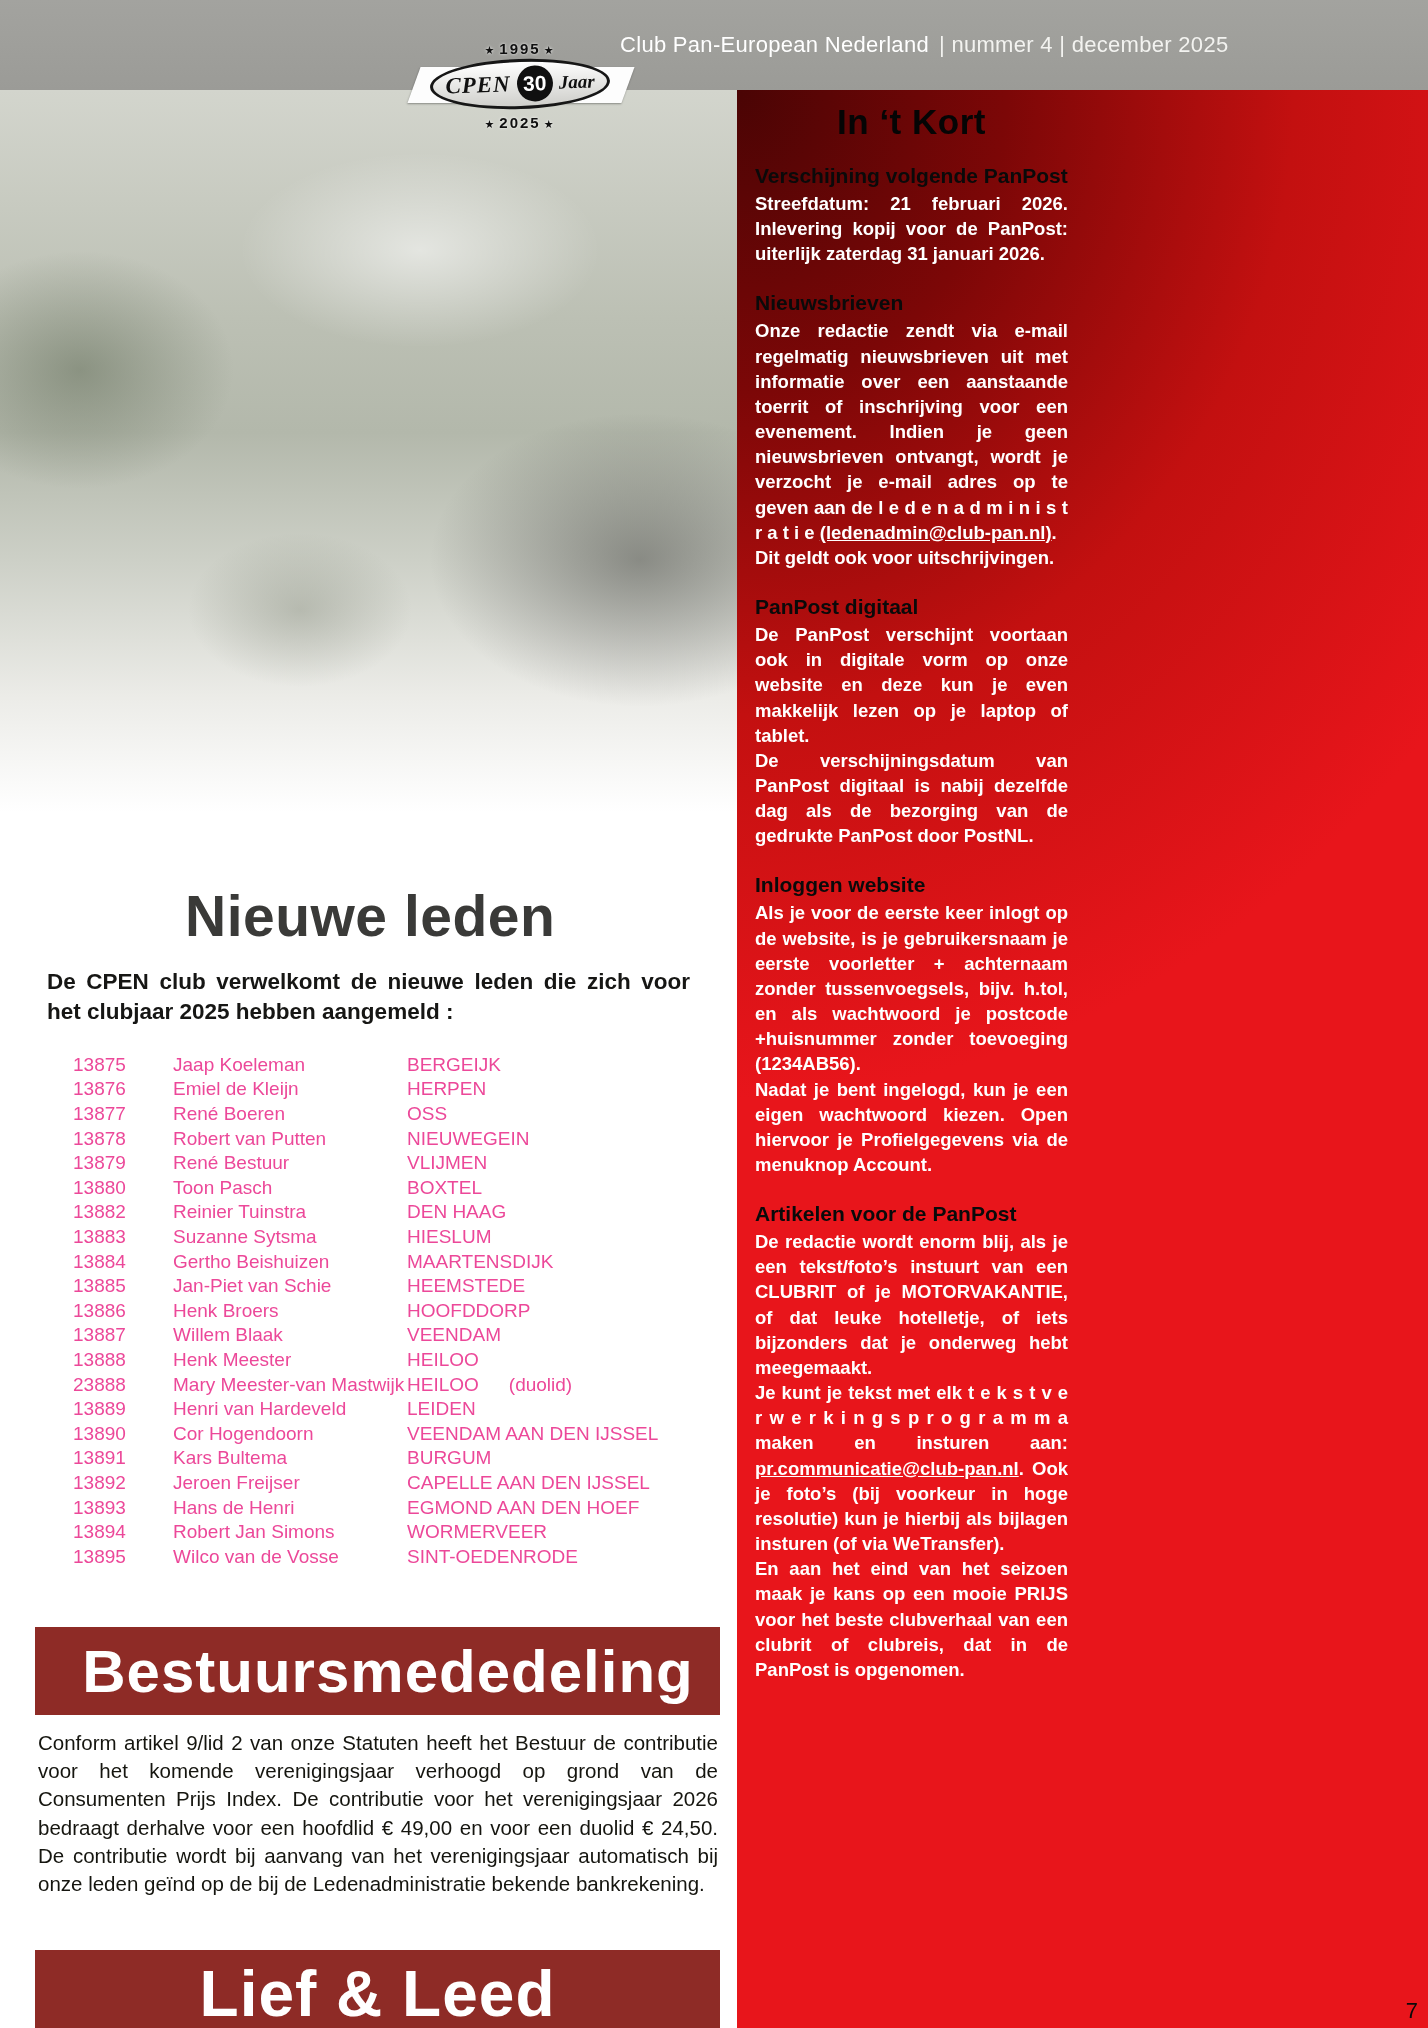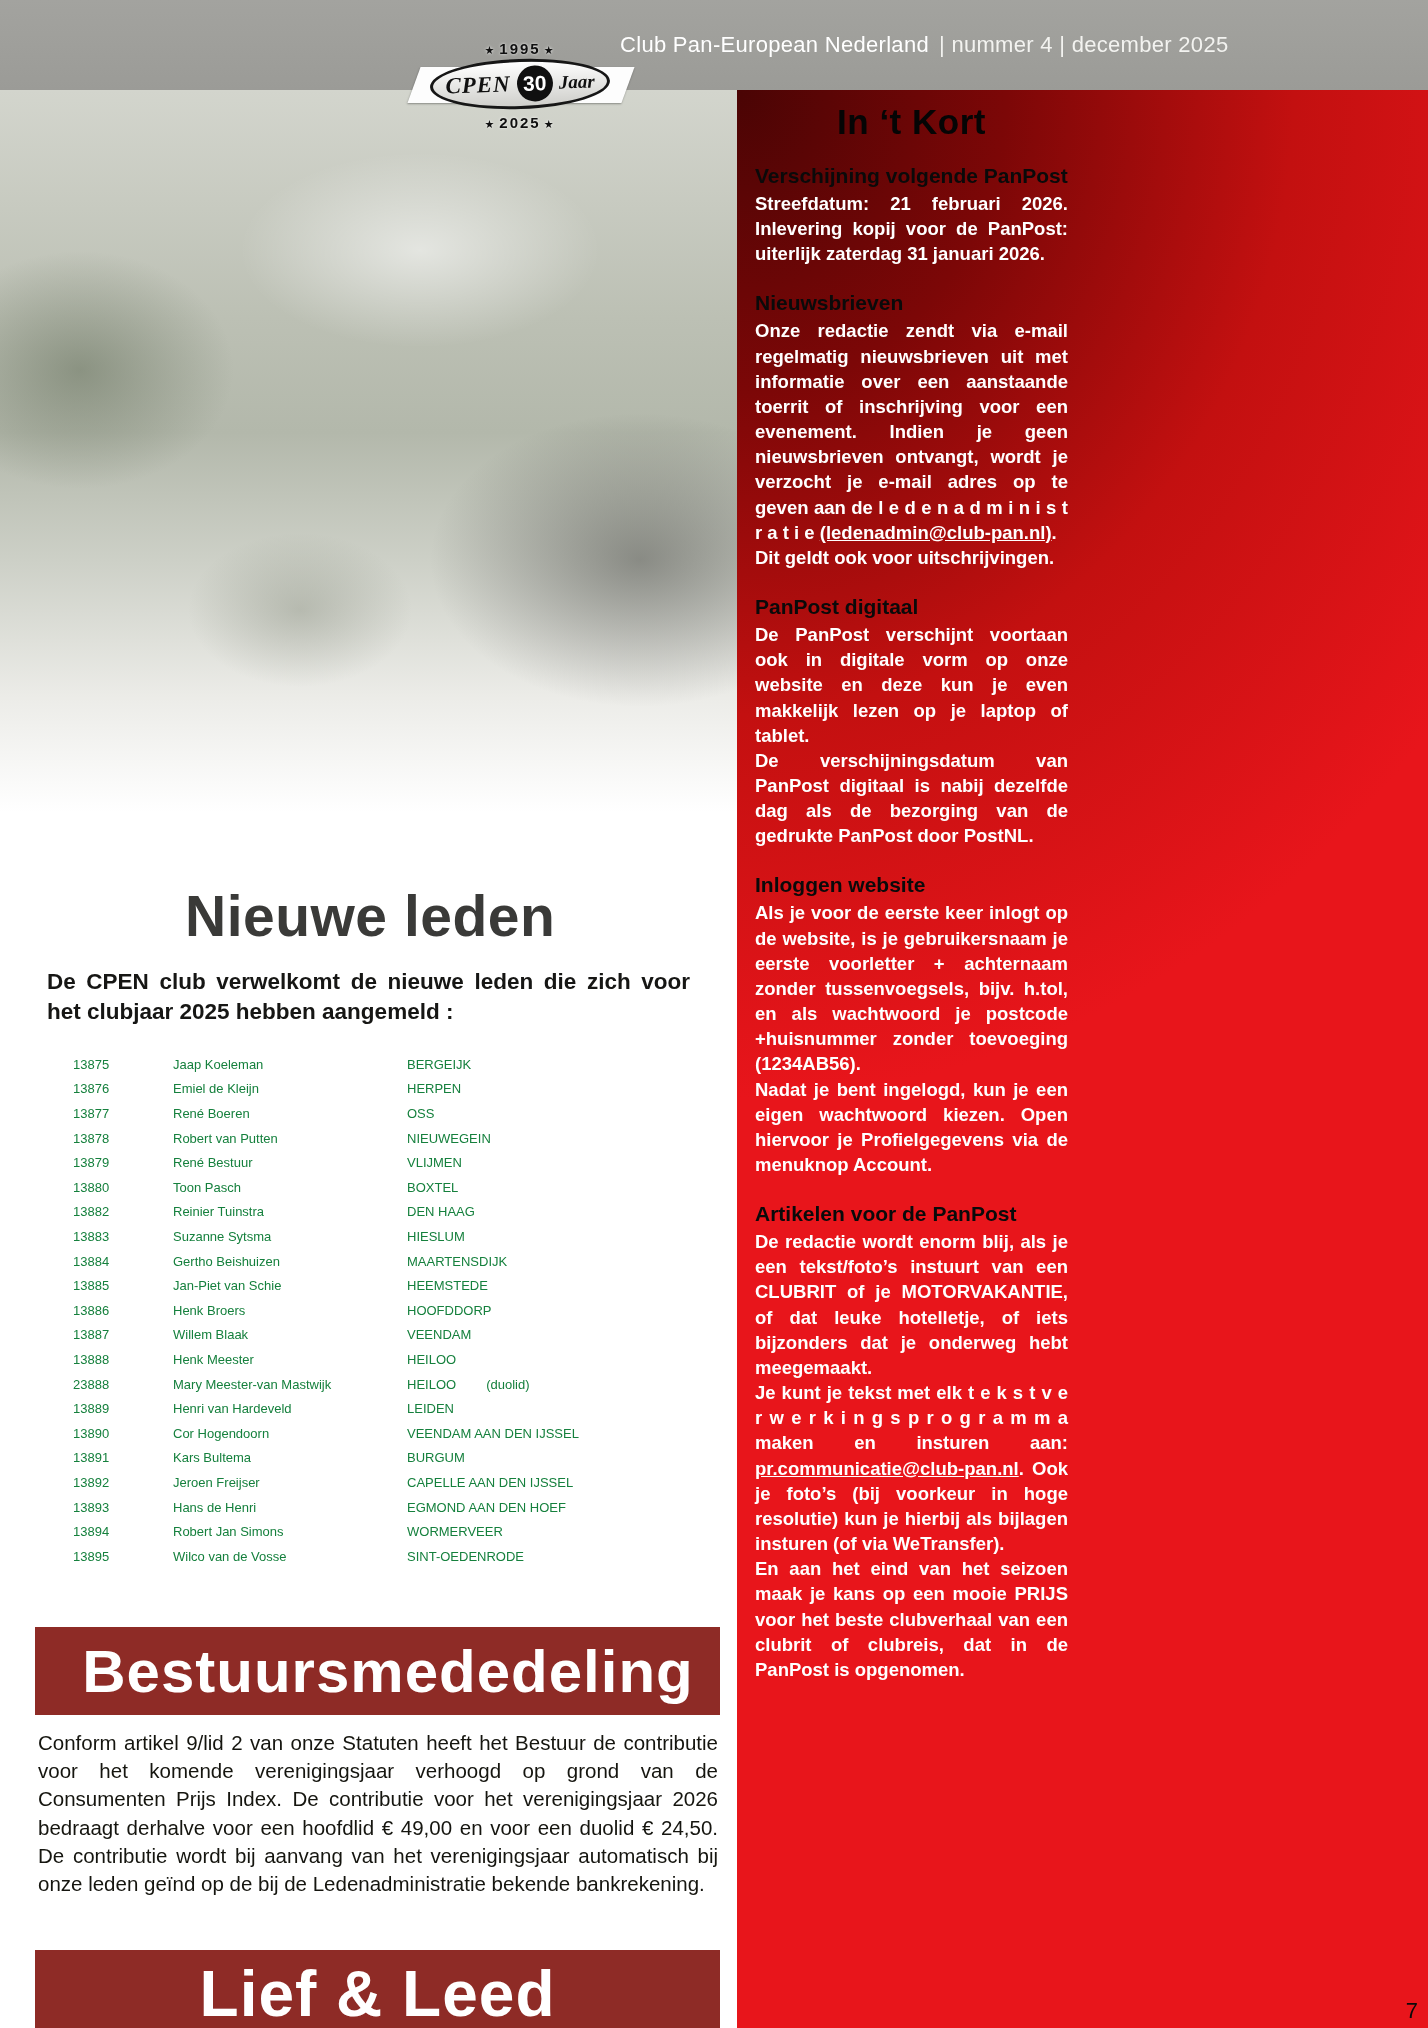--- a/index.html
+++ b/index.html
@@ -80,21 +80,21 @@
   }
   .content > *{position:relative;z-index:1;}
   .nl-title{
     margin:33px 0 0 185px;
     font-size:57px;font-weight:bold;color:#3a3a38;letter-spacing:.5px;
   }
   .nl-intro{
     margin:18px 47px 0 47px;
     font-size:22.5px;font-weight:bold;text-align:justify;line-height:1.33;color:#161614;
   }
-  .members{margin:26px 0 0 73px;font-size:13px;line-height:24.6px;color:#15803d;}
+  .members{margin:26px 0 0 73px;font-size:19px;line-height:24.6px;color:#ec4899;}
   .member-row{display:grid;grid-template-columns:100px 234px 1fr;}
   .member-note{margin-left:30px;}
   .banner{
     margin:58px 17px 0 35px;height:88px;
     background:var(--banner-red);
     color:#fff;font-weight:bold;text-align:center;
     display:flex;align-items:center;justify-content:center;
     letter-spacing:1px;
   }
   .banner-bestuur{font-size:60px;padding-left:21px;}

